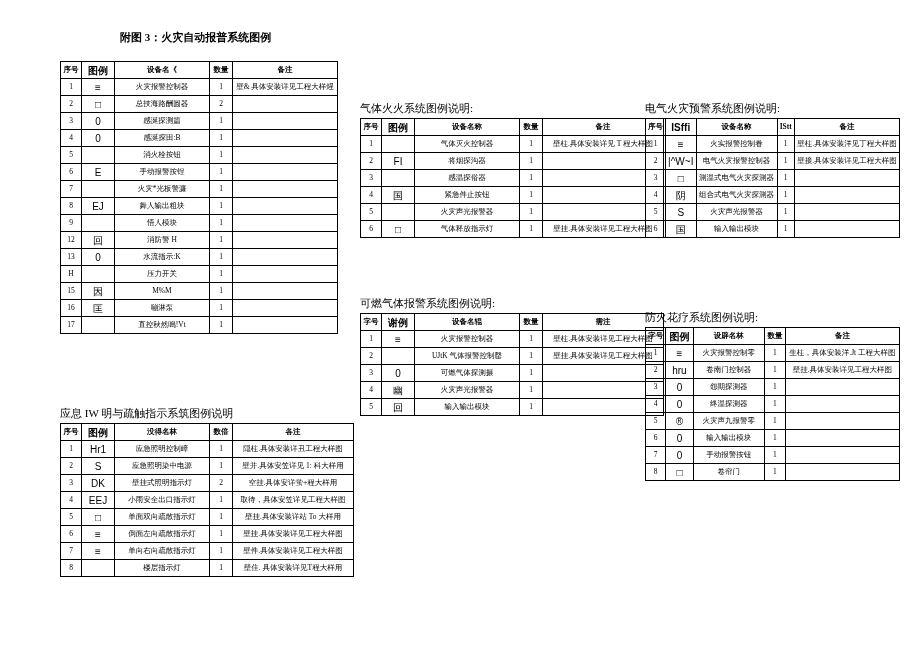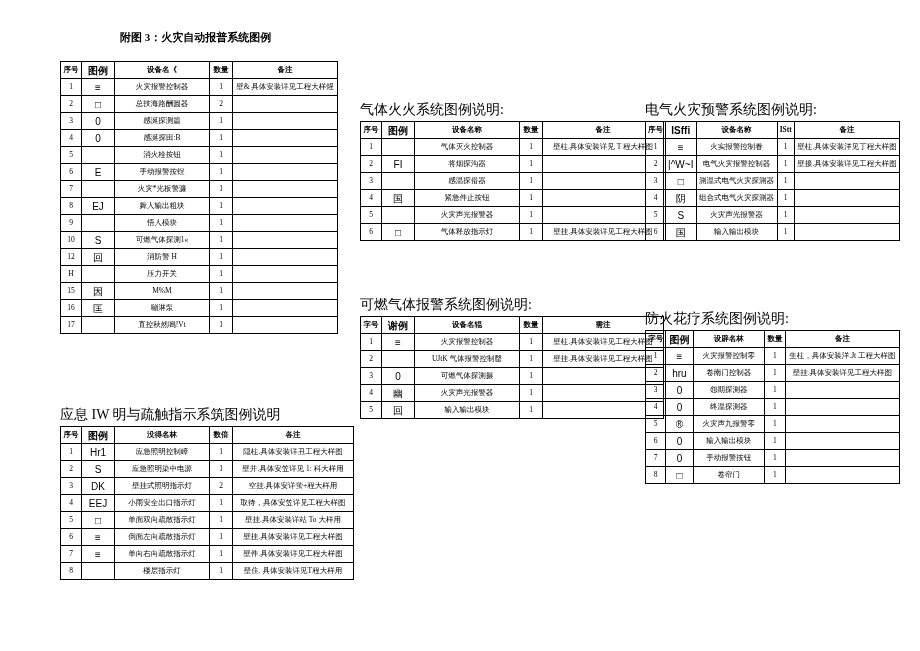--- a/index.html
+++ b/index.html
@@ -18,21 +18,21 @@
   }
   .layout {
     position: relative;
     width: 880px;
     height: 600px;
   }
   .block {
     position: absolute;
   }
   .tbl-title {
-    font-size: 14px;
+    font-size: 11px;
     margin-bottom: 2px;
   }
   table {
     border-collapse: collapse;
     table-layout: fixed;
   }
   th, td {
     border: 1px solid #000;
     padding: 1px 2px;
     font-size: 7.5px;
@@ -128,30 +128,30 @@
             <td></td>
           </tr>
           <tr>
             <td>9</td>
             <td class="col-sym"></td>
             <td>悟人模块</td>
             <td>1</td>
             <td></td>
           </tr>
           <tr>
-            <td>10</td>
-            <td class="col-sym">S</td>
-            <td>可燃气体探測1«</td>
-            <td>1</td>
-            <td></td>
-          </tr>
-          <tr>
             <td>12</td>
             <td class="col-sym">回</td>
             <td>消防警 H</td>
+            <td>1</td>
+            <td></td>
+          </tr>
+          <tr>
+            <td>13</td>
+            <td class="col-sym">0</td>
+            <td>水流指示:K</td>
             <td>1</td>
             <td></td>
           </tr>
           <tr>
             <td>H</td>
             <td class="col-sym"></td>
             <td>压力开关</td>
             <td>1</td>
             <td></td>
           </tr>

